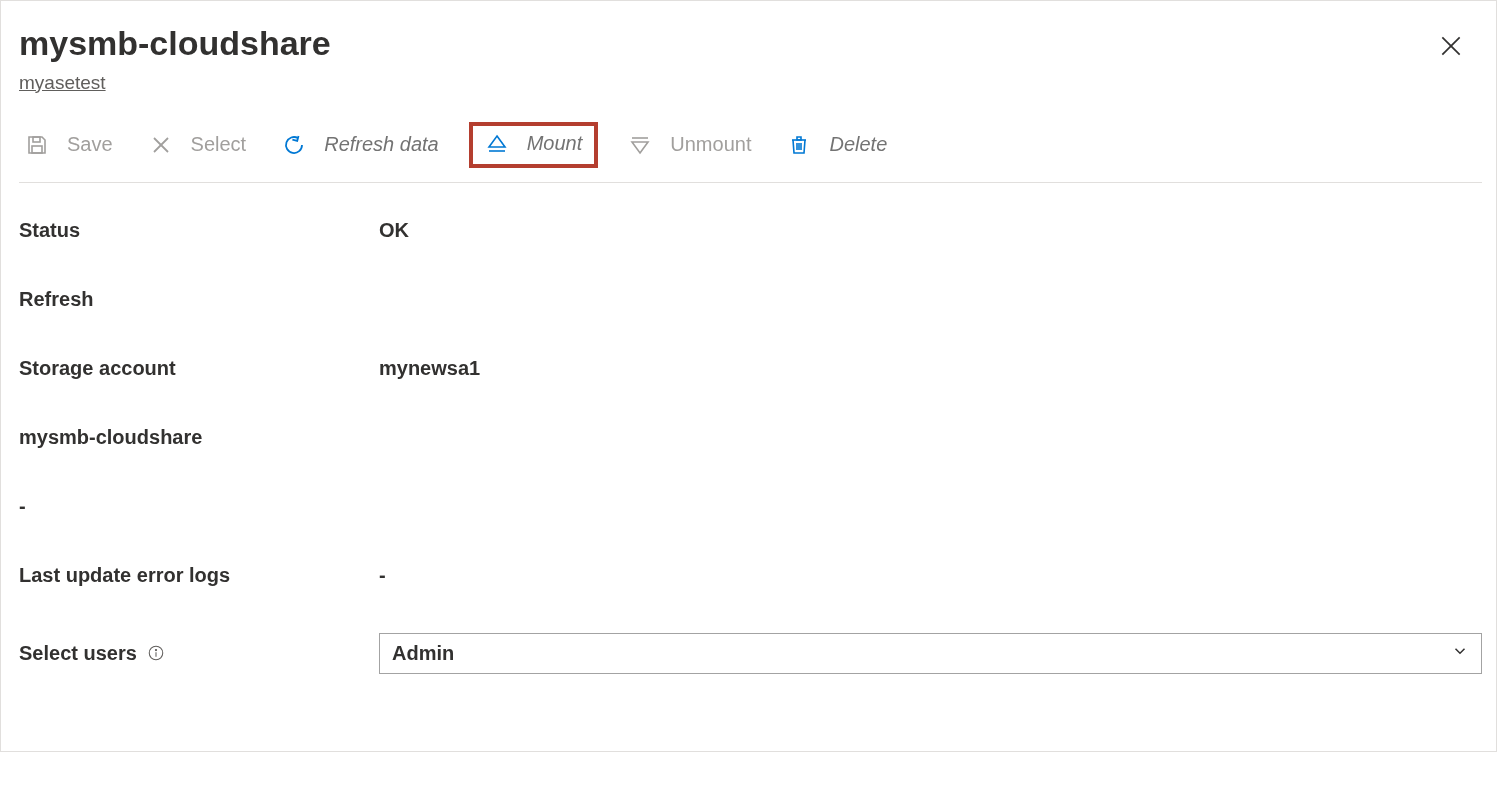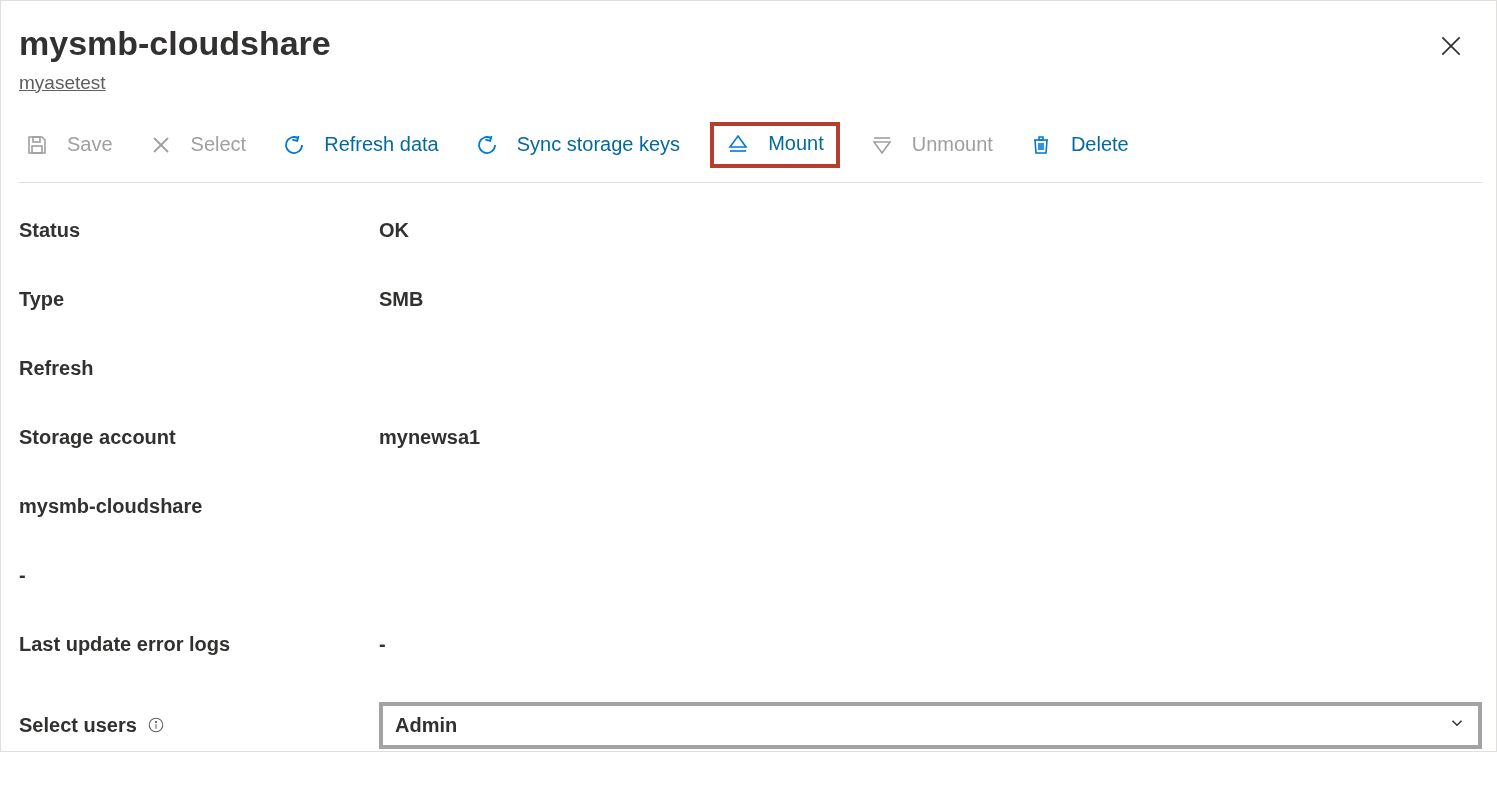--- a/index.html
+++ b/index.html
@@ -55,21 +55,22 @@
     gap: 18px;
     font-size: 20px;
     cursor: pointer;
     padding: 6px 6px;
   }
   .tb-item.disabled {
     color: #a19f9d;
     cursor: default;
   }
   .tb-item.enabled {
-    color: #0369a1;
+    color: #737373;
+    font-style: italic;
   }
   .tb-item.enabled .tb-icon { color: #0078d4; }
   .tb-item.disabled .tb-icon { color: #a19f9d; }
   .tb-icon svg { width: 24px; height: 24px; display: block; }
   .highlight-box {
     border: 4px solid #b43e2f;
     padding: 4px 8px;
   }
   .details {
     margin-top: 36px;
@@ -94,21 +95,21 @@
   }
   .info-icon svg { width: 18px; height: 18px; display: block; color: #605e5c; }
   .select-wrap {
     flex: 1;
     max-width: 1104px;
   }
   .select {
     display: flex;
     align-items: center;
     justify-content: space-between;
-    border: 4px solid #a3a3a3;
+    border: 1px solid #a3a3a3;
     padding: 8px 12px;
     font-size: 20px;
     cursor: pointer;
     background: #fff;
   }
   .chev svg { width: 18px; height: 18px; }
 </style>
 </head>
 <body>
 
@@ -151,29 +152,20 @@
     <div class="tb-item enabled">
       <span class="tb-icon">
         <svg viewBox="0 0 24 24" fill="none" stroke="currentColor" stroke-width="1.8">
             <path d="M20 12a8 8 0 1 1-4-6.9"></path>
             <path d="M16 3v5h-5" transform="rotate(15 16 5)"></path>
           </svg>
       </span>
       <span>Refresh data</span>
     </div>
 
-    <div class="tb-item enabled">
-      <span class="tb-icon">
-        <svg viewBox="0 0 24 24" fill="none" stroke="currentColor" stroke-width="1.8">
-            <path d="M20 12a8 8 0 1 1-4-6.9"></path>
-            <path d="M16 3v5h-5" transform="rotate(15 16 5)"></path>
-          </svg>
-      </span>
-      <span>Sync storage keys</span>
-    </div>
 
     <div class="highlight-box">
       <div class="tb-item enabled" style="padding:2px 4px">
         <span class="tb-icon">
           <svg viewBox="0 0 24 24" fill="none" stroke="currentColor" stroke-width="1.6">
               <path d="M12 4 L20 15 H4 Z"></path>
               <line x1="4" y1="19" x2="20" y2="19"></line>
             </svg>
         </span>
         <span>Mount</span>
@@ -206,24 +198,20 @@
 
   </div>
 
   <div class="details">
 
     <div class="row">
       <div class="label">Status</div>
       <div class="value">OK</div>
     </div>
 
-    <div class="row">
-      <div class="label">Type</div>
-      <div class="value">SMB</div>
-    </div>
 
     <div class="row">
       <div class="value">Refresh</div>
     </div>
 
     <div class="row">
       <div class="label">Storage account</div>
       <div class="value">mynewsa1</div>
     </div>
 

